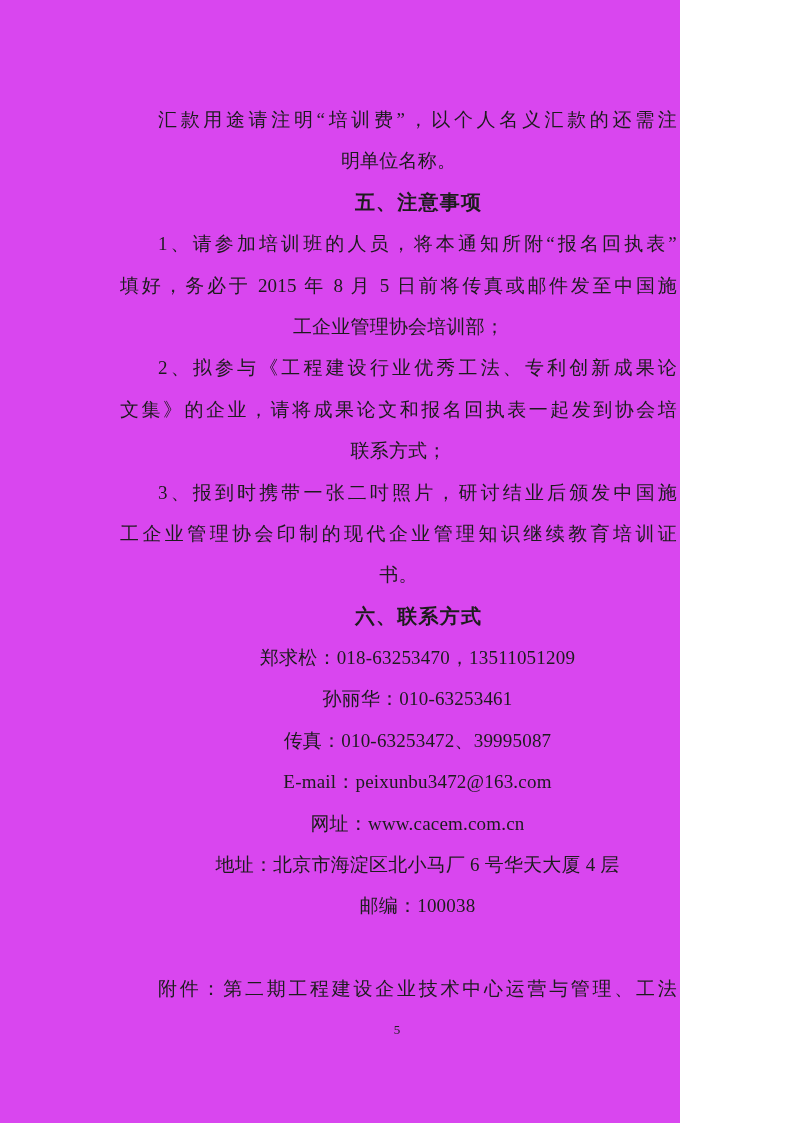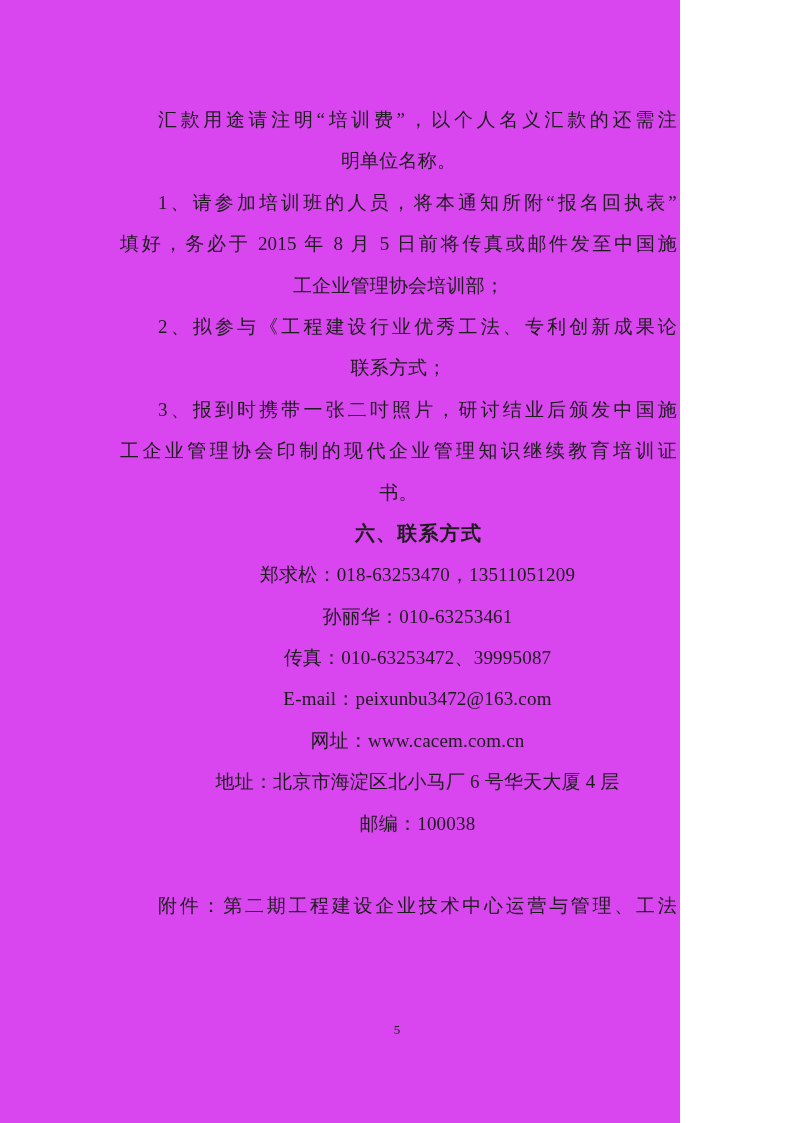--- a/index.html
+++ b/index.html
@@ -56,24 +56,26 @@
     font-family: "Liberation Serif", "DejaVu Serif", serif;
   }
 </style>
 </head>
 <body>
 
 <div class="page">
   <div class="content">
       <div class="line indent justify">汇款用途请注明“培训费”，以个人名义汇款的还需注</div>
       <div class="line">明单位名称。</div>
+      <div class="line indent heading">五、注意事项</div>
       <div class="line indent justify">1、请参加培训班的人员，将本通知所附“报名回执表”</div>
       <div class="line justify">填好，务必于 2015 年 8 月 5 日前将传真或邮件发至中国施</div>
       <div class="line">工企业管理协会培训部；</div>
       <div class="line indent justify">2、拟参与《工程建设行业优秀工法、专利创新成果论</div>
+      <div class="line justify">文集》的企业，请将成果论文和报名回执表一起发到协会培</div>
       <div class="line">联系方式；</div>
       <div class="line indent justify">3、报到时携带一张二吋照片，研讨结业后颁发中国施</div>
       <div class="line justify">工企业管理协会印制的现代企业管理知识继续教育培训证</div>
       <div class="line">书。</div>
       <div class="line indent heading">六、联系方式</div>
       <div class="line indent">郑求松：018-63253470，13511051209</div>
       <div class="line indent">孙丽华：010-63253461</div>
       <div class="line indent">传真：010-63253472、39995087</div>
       <div class="line indent">E-mail：peixunbu3472@163.com</div>
       <div class="line indent">网址：www.cacem.com.cn</div>

